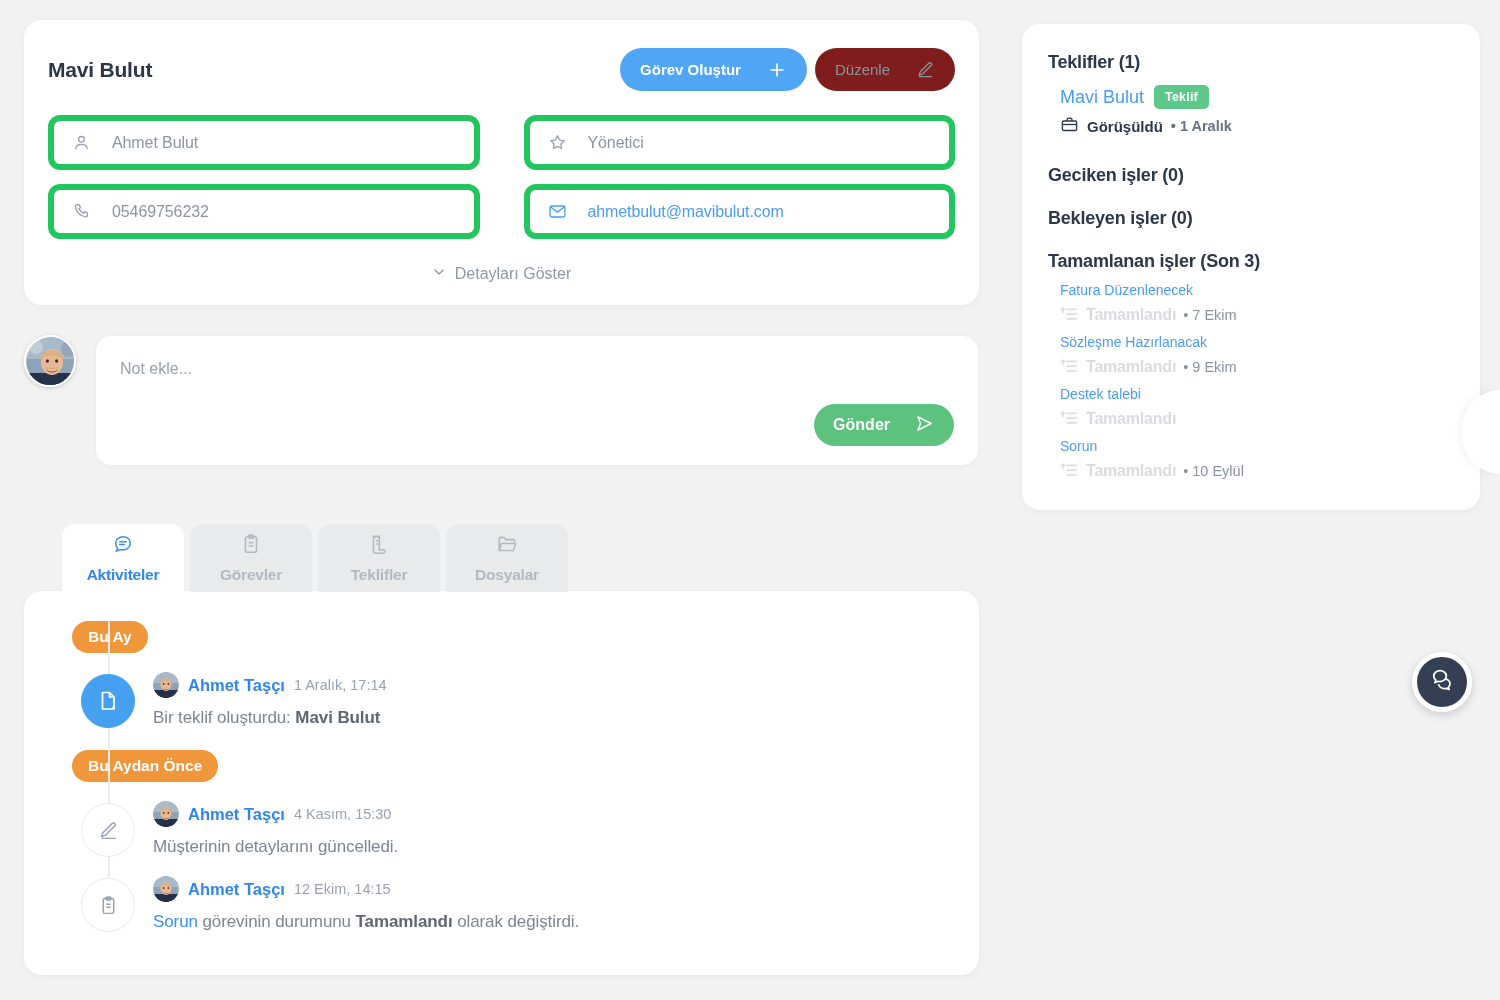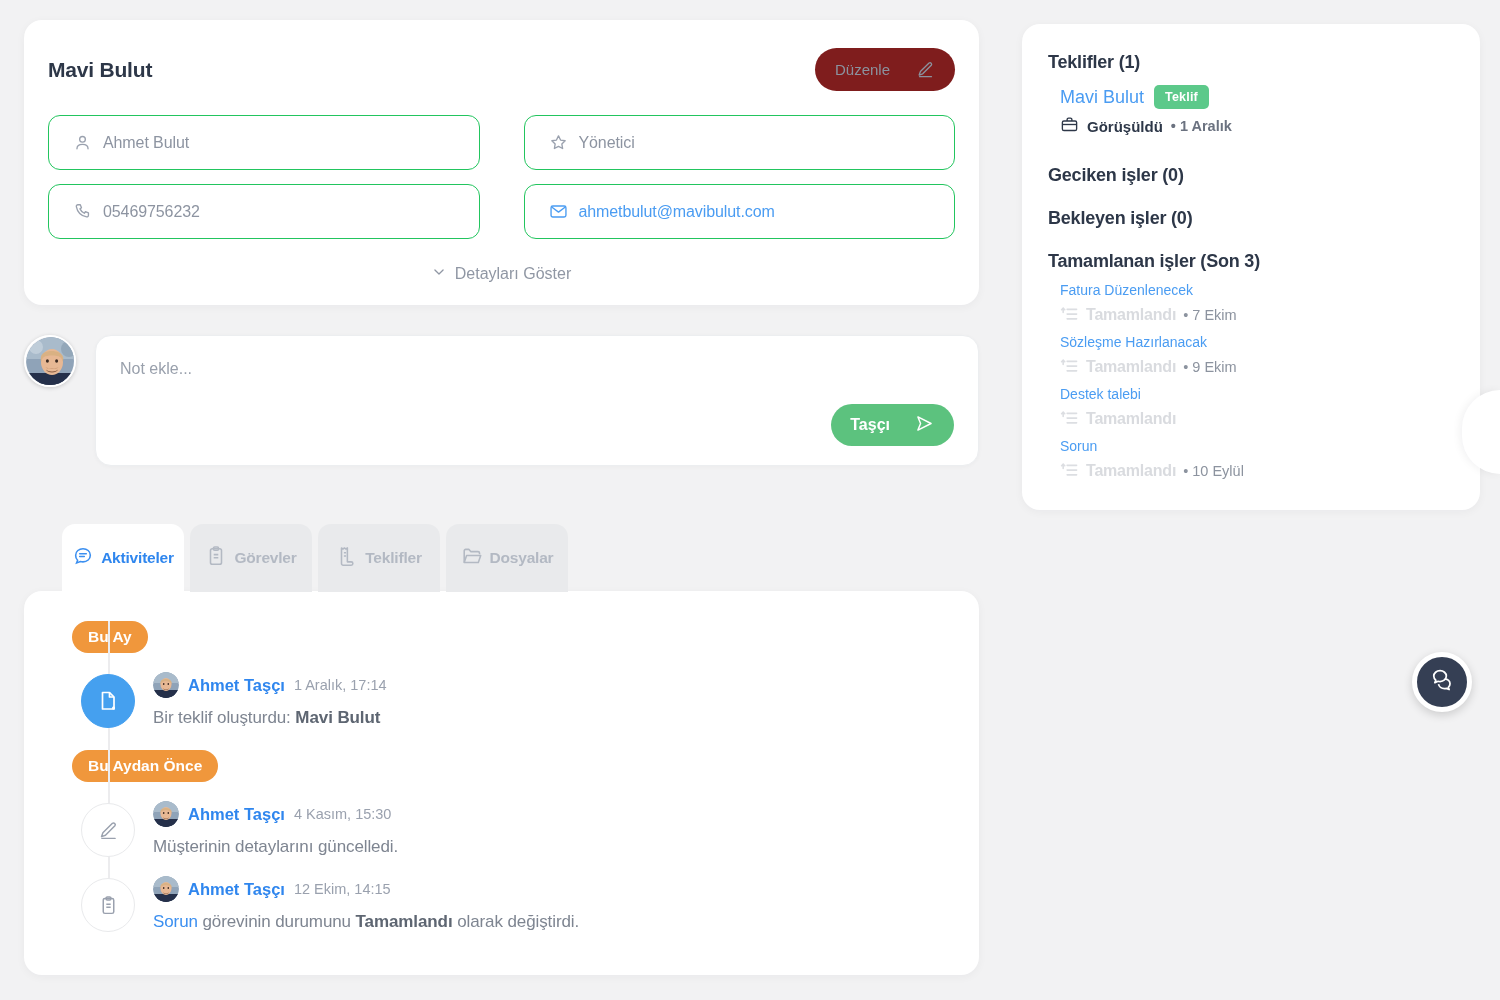--- a/index.html
+++ b/index.html
@@ -39,23 +39,23 @@
   .btn-primary { background: #51a5f5; color: #ffffff; font-weight: 600; }
   .btn-ghost { background: #7f1d1d; color: #8b929e; font-weight: 500; }
   .btn .ic { display: inline-flex; align-items: center; }
 
   
   .fields {
     display: grid; grid-template-columns: 1fr 1fr; gap: 14px 44px;
     margin-top: 24px;
   }
   .field {
-    display: flex; align-items: center; gap: 11px;
-    height: 55px; border: 1px solid #22c55e; border-radius: 12px;
-    padding: 0 24px; background: #fff;
+    display: flex; align-items: center; gap: 21px;
+    height: 55px; border: 6px solid #22c55e; border-radius: 12px;
+    padding: 0 18px; background: #fff;
   }
   .field .fi { flex: 0 0 auto; display: flex; align-items: center; color: #9aa1ae; }
   .field .fv { font-size: 16px; color: #8d94a1; letter-spacing: -0.1px; }
   .field.link .fv { color: #4a9cf2; }
   .field.link .fi { color: #4a9cf2; }
 
   .details-toggle {
     margin-top: 26px; display: flex; align-items: flex-start; justify-content: center;
     gap: 9px; color: #9097a4; font-size: 16px; cursor: pointer;
   }
@@ -77,21 +77,21 @@
     position: absolute; right: 24px; bottom: 19px;
     background: #5cc27e; color: #fff; border: none; border-radius: 21px;
     height: 42px; padding: 0 19px; display: inline-flex; align-items: center;
     gap: 24px; font-size: 16px; font-family: inherit; font-weight: 600; cursor: pointer;
   }
 
   
   .tabs { display: flex; gap: 6px; margin-top: 58px; padding-left: 38px; }
   .tab {
     width: 122px; height: 68px; border-radius: 13px 13px 0 0;
-    display: flex; flex-direction: row; align-items: center; justify-content: center;
+    display: flex; flex-direction: column; align-items: center; justify-content: center;
     gap: 7px; background: #e9eaec; color: #b3b9c3; cursor: pointer;
   }
   .tab.active { background: #ffffff; color: #3b8ff0; }
   .tab .tl { font-size: 15.5px; font-weight: 700; letter-spacing: -0.2px; }
   .tab.active .tl { color: #2f86ee; }
 
   
   .activity-card {
     background: #fff; border-radius: 18px; margin-top: -1px;
     padding: 30px 24px 10px 24px; min-height: 384px;
@@ -174,20 +174,28 @@
 <body>
 
 <div class="page">
 
   <div class="left-col">
 
     <div class="card header-card">
       <div class="hc-top">
         <div class="title">Mavi Bulut</div>
         <div class="hc-actions">
+          <button class="btn btn-primary">
+            <span>Görev Oluştur</span>
+            <span class="ic">
+              <svg width="20" height="20" viewBox="0 0 24 24" fill="none" stroke="currentColor" stroke-width="2" stroke-linecap="round">
+                  <path d="M12 5v14M5 12h14"></path>
+                </svg>
+            </span>
+          </button>
           <button class="btn btn-ghost">
             <span>Düzenle</span>
             <span class="ic">
               <svg width="19" height="19" viewBox="0 0 24 24" fill="none" stroke="currentColor" stroke-width="1.7" stroke-linecap="round" stroke-linejoin="round">
                   <path d="M16.5 3.8a2 2 0 0 1 2.8 2.8L8.5 17.4 4 19l1.6-4.5z"></path>
                   <path d="M4.5 21h15"></path>
                 </svg>
             </span>
           </button>
         </div>
@@ -265,21 +273,21 @@
             <ellipse cx="21.4" cy="24" rx="1.5" ry="1.7" fill="#3b2a22"></ellipse>
             <ellipse cx="30.6" cy="24" rx="1.5" ry="1.7" fill="#3b2a22"></ellipse>
             <path d="M20 32.5c2 2.6 10 2.6 12 0-1 4-11 4-12 0z" fill="#8a5c42"></path>
             <path d="M19.5 30.5c2 1 11 1 13 0-1 1.6-12 1.6-13 0z" fill="#b8845f" opacity=".8"></path>
           </g>
         </svg>
       </div>
       <div class="note-box">
         <div class="note-ph">Not ekle...</div>
         <button class="btn-send">
-          <span>Taşçı</span>
+          <span>Gönder</span>
           <span>
             <svg width="21" height="21" viewBox="0 0 24 24" fill="none" stroke="currentColor" stroke-width="1.7" stroke-linejoin="round">
                 <path d="M4.5 4.5l15 7.5-15 7.5 3-7.5z"></path>
               </svg>
           </span>
         </button>
       </div>
     </div>
 
     <div class="tabs">

